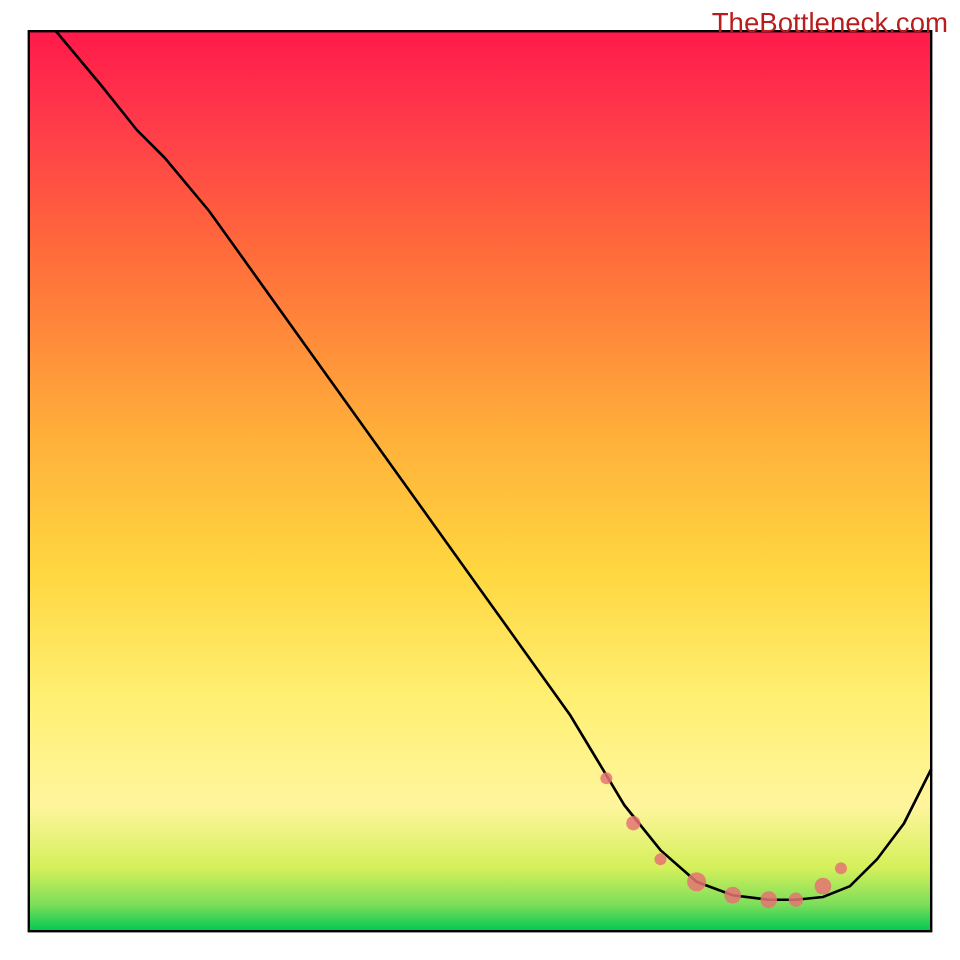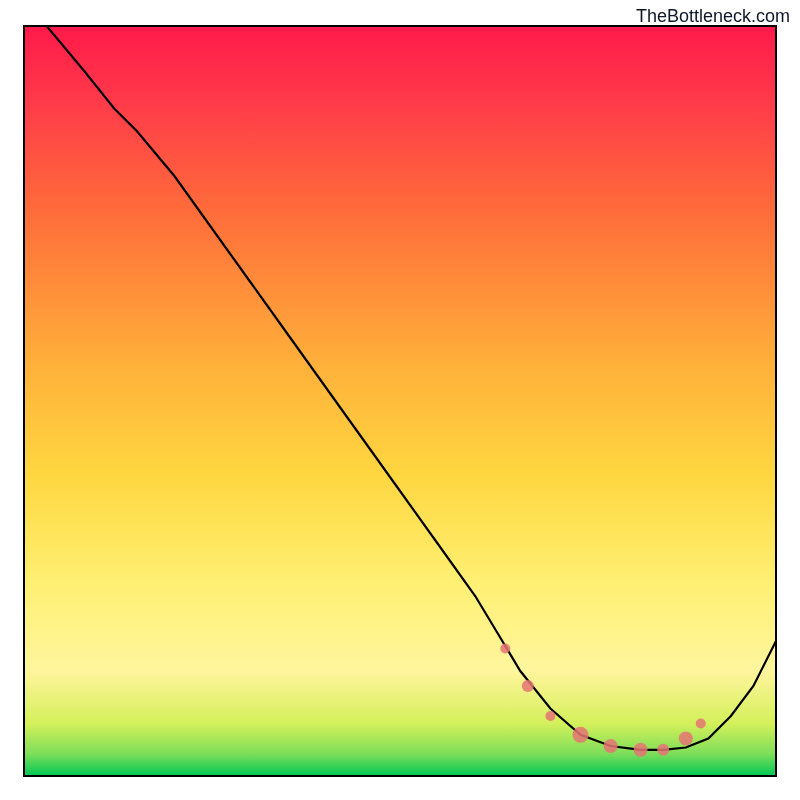--- a/index.html
+++ b/index.html
@@ -15,23 +15,23 @@
     position: absolute;
     top: 0;
     left: 0;
     width: 800px;
     height: 800px;
   }
   .watermark {
     position: absolute;
     top: 6px;
     right: 10px;
-    font-size: 18px;
+    font-size: 23px;
     font-weight: 500;
-    color: #0f172a;
+    color: #b91c1c;
     font-family: Arial, sans-serif;
     z-index: 10;
   }
   svg {
     display: block;
   }
 </style>
 </head>
 <body>
 

